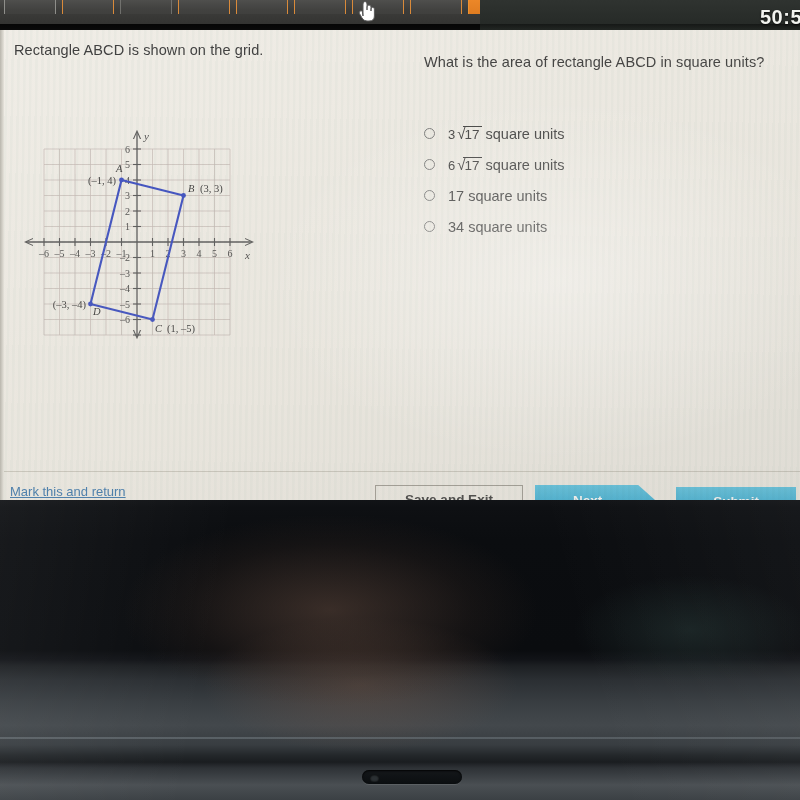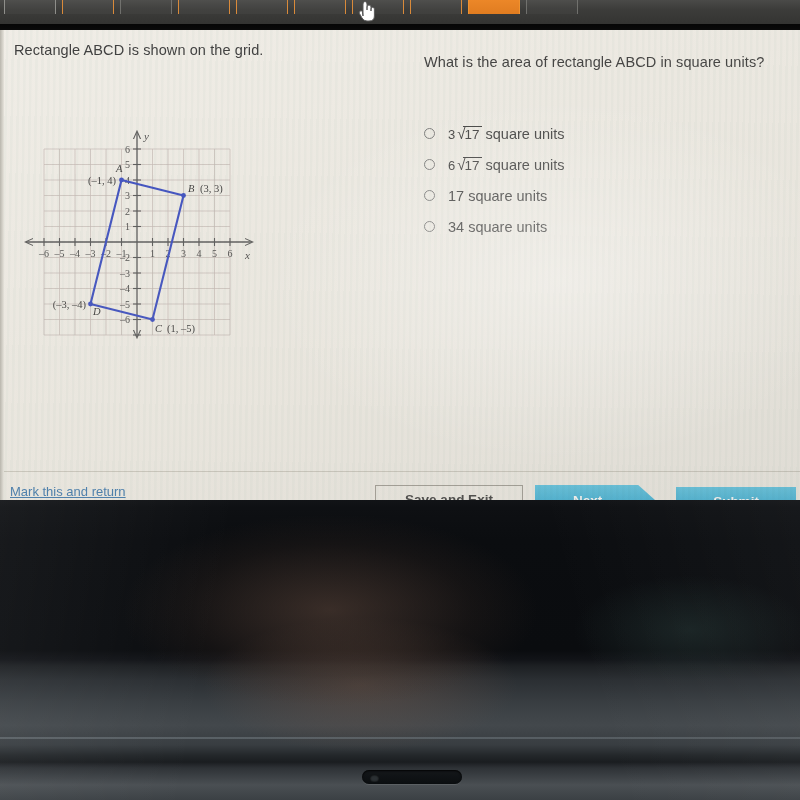--- a/index.html
+++ b/index.html
@@ -195,20 +195,23 @@
       <div class="tab"></div>
       <div class="tab"></div>
       <div class="tab"></div>
       <div class="tab active"></div>
       <div class="tab ghost"></div>
     </div>
     <svg class="cursor-hand" viewBox="0 0 22 26">
       <path d="M7 18 L7 6 Q7 3.5 9 3.5 Q11 3.5 11 6 L11 12 L11 9 Q11 7 13 7 Q15 7 15 9 L15 13 L15 11 Q15 9.3 16.7 9.3 Q18.4 9.3 18.4 11 L18.4 18 Q18.4 23 13 23 L11 23 Q7.6 23 6 20 L3.4 15.4 Q2.6 13.8 4.2 13 Q5.6 12.4 6.4 13.8 Z" fill="#ffffff" stroke="#5a5a5a" stroke-width="1"></path>
     </svg>
   </div>
+  <div class="timer-strip">
+    <div class="timer">50:5</div>
+  </div>
   <div class="chrome-shadow"></div>
 
   <div class="page">
 
     <div class="q-prompt">Rectangle ABCD is shown on the grid.</div>
     <div class="q-question">What is the area of rectangle ABCD in square units?</div>
 
     <div class="graph-wrap">
       <svg width="270" height="250" viewBox="0 0 270 250">
         <defs>

